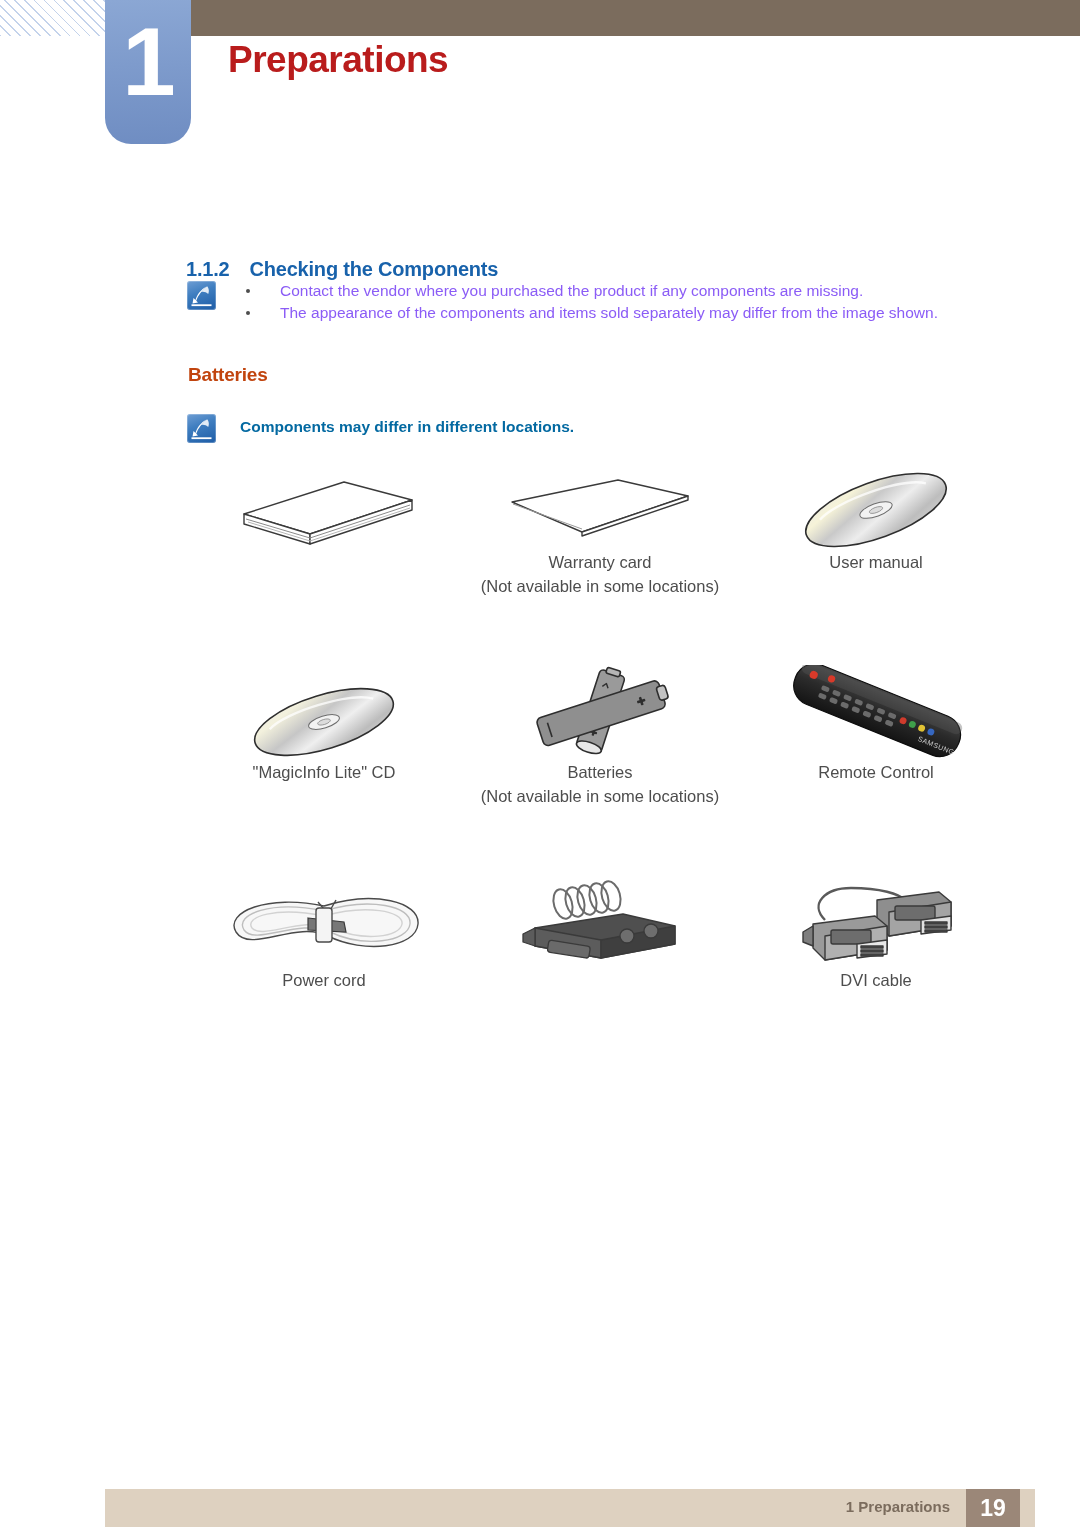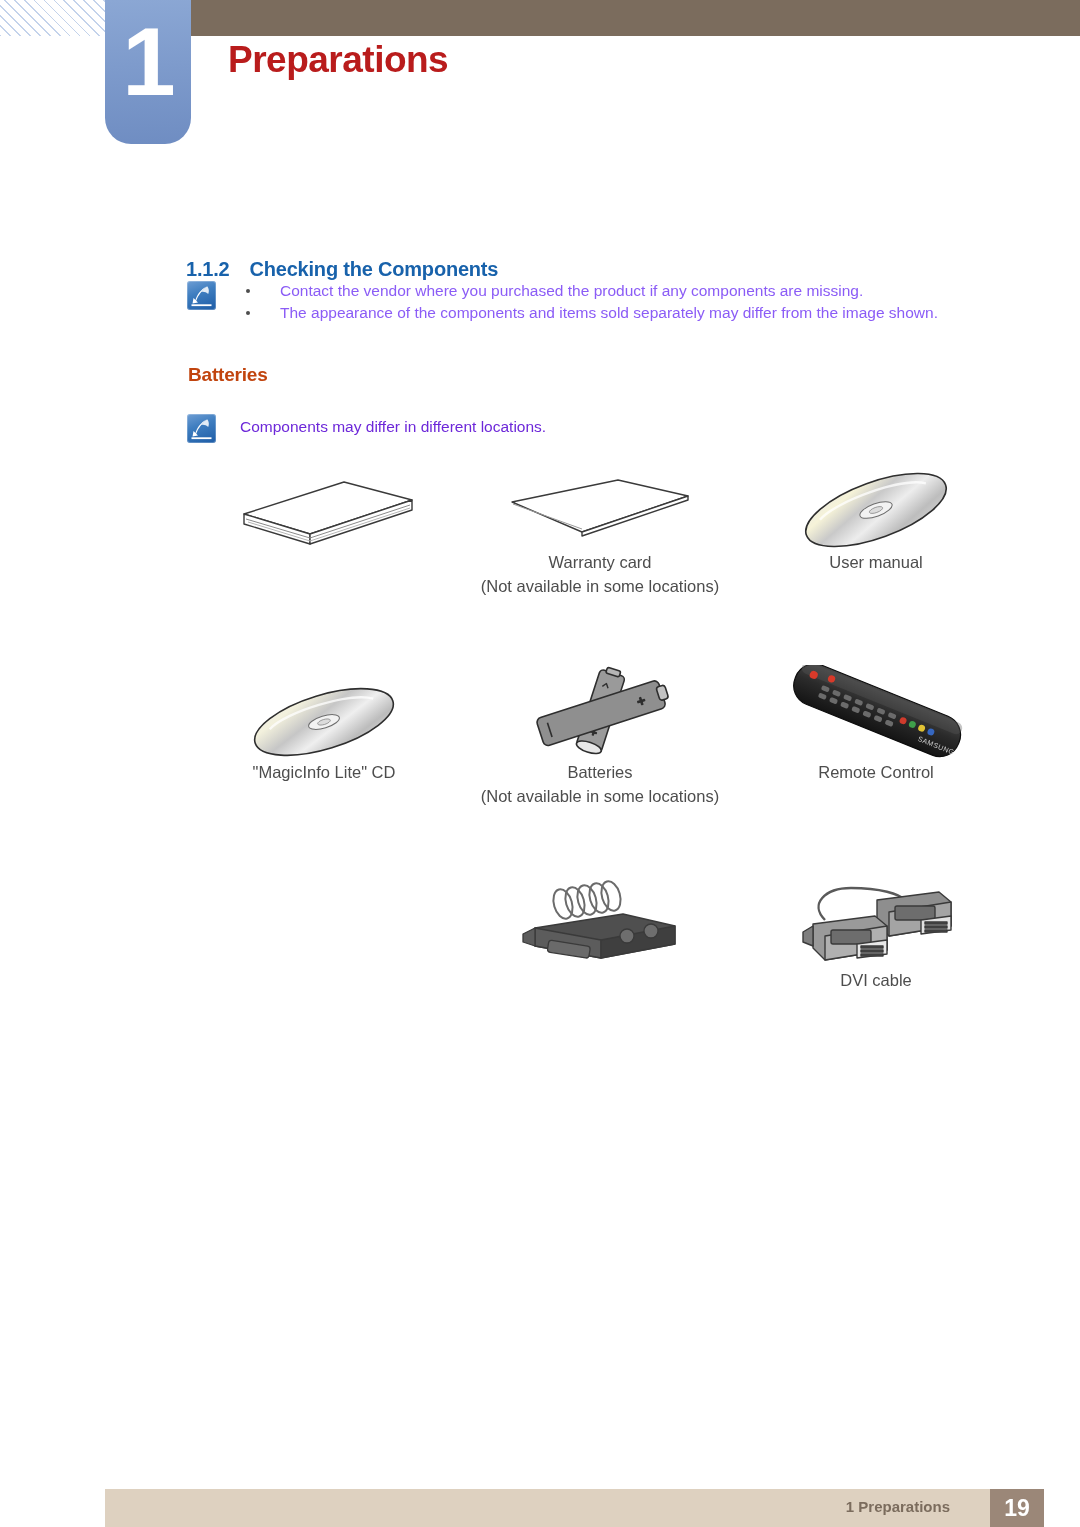--- a/index.html
+++ b/index.html
@@ -98,22 +98,23 @@
     position: absolute;
     left: -34px; top: 9px;
     width: 4px; height: 4px;
     background: #4d4d4d;
     border-radius: 50%;
   }
   .note-plain {
     position: absolute;
     font-size: 15.5px;
     line-height: 22px;
-    color: #6d28d9;
+    color: #0369a1;
     white-space: nowrap;
+    font-weight: bold;
   }
 
   
   .sub-heading {
     position: absolute;
     left: 188px; top: 364px;
     font-size: 19px;
     font-weight: 700;
     color: #c1440e;
     letter-spacing: -0.2px;
@@ -153,21 +154,21 @@
   .footer-label {
     position: absolute;
     right: 130px; top: 1498px;
     font-size: 15px;
     font-weight: 700;
     color: #7b6c5d;
     white-space: nowrap;
   }
   .footer-page {
     position: absolute;
-    left: 990px; top: 1489px;
+    left: 966px; top: 1489px;
     width: 54px; height: 38px;
     background: #9b8778;
     color: #ffffff;
     font-size: 23px;
     font-weight: 700;
     display: flex;
     align-items: center;
     justify-content: center;
   }
 </style>
@@ -377,20 +378,38 @@
       </div>
       <div class="cap">
         <span>Remote Control</span>
         <span class="sub"></span>
       </div>
     </div>
   </div>
 
   <div class="grid-row" style="margin-top:48px;">
 
+    <div class="cell c0">
+      <div class="art">
+        <svg width="200" height="90" viewBox="0 0 200 90">
+          <g fill="none" stroke="#4a4a4a" stroke-width="1.4">
+            <path d="M100 28 C150 12 196 24 194 46 C192 70 140 76 104 58 C72 42 26 76 12 54 C0 34 44 16 100 28 Z" fill="#f7f7f7"></path>
+            <path d="M100 33 C146 19 188 28 186 46 C184 64 140 70 106 54 C74 40 32 68 20 52 C10 36 48 22 100 33 Z" stroke="#bdbdbd"></path>
+            <path d="M100 38 C142 26 180 33 178 46 C176 59 140 64 108 50 C78 38 38 62 28 50 C20 39 52 28 100 38 Z" stroke="#d2d2d2"></path>
+          </g>
+          <path d="M84 40 L120 44 L122 54 L84 52 Z" fill="#777777" stroke="#3a3a3a" stroke-width="1.2"></path>
+          <path d="M94 24 L104 36 L112 22" fill="none" stroke="#4a4a4a" stroke-width="1.4"></path>
+          <rect x="92" y="30" width="16" height="34" rx="3" fill="#f4f4f4" stroke="#4a4a4a" stroke-width="1.4"></rect>
+        </svg>
+      </div>
+      <div class="cap">
+        <span>Power cord</span>
+        <span class="sub"></span>
+      </div>
+    </div>
 
     <div class="cell c1">
       <div class="art">
         <svg width="190" height="90" viewBox="0 0 190 90">
           <g stroke="#3a3a3a" stroke-width="1.3" stroke-linejoin="round">
 
             <g fill="none" stroke="#6b6b6b" stroke-width="2">
               <ellipse cx="58" cy="26" rx="9" ry="15" transform="rotate(-16 58 26)"></ellipse>
               <ellipse cx="70" cy="24" rx="9" ry="15" transform="rotate(-16 70 24)"></ellipse>
               <ellipse cx="82" cy="22" rx="9" ry="15" transform="rotate(-16 82 22)"></ellipse>

